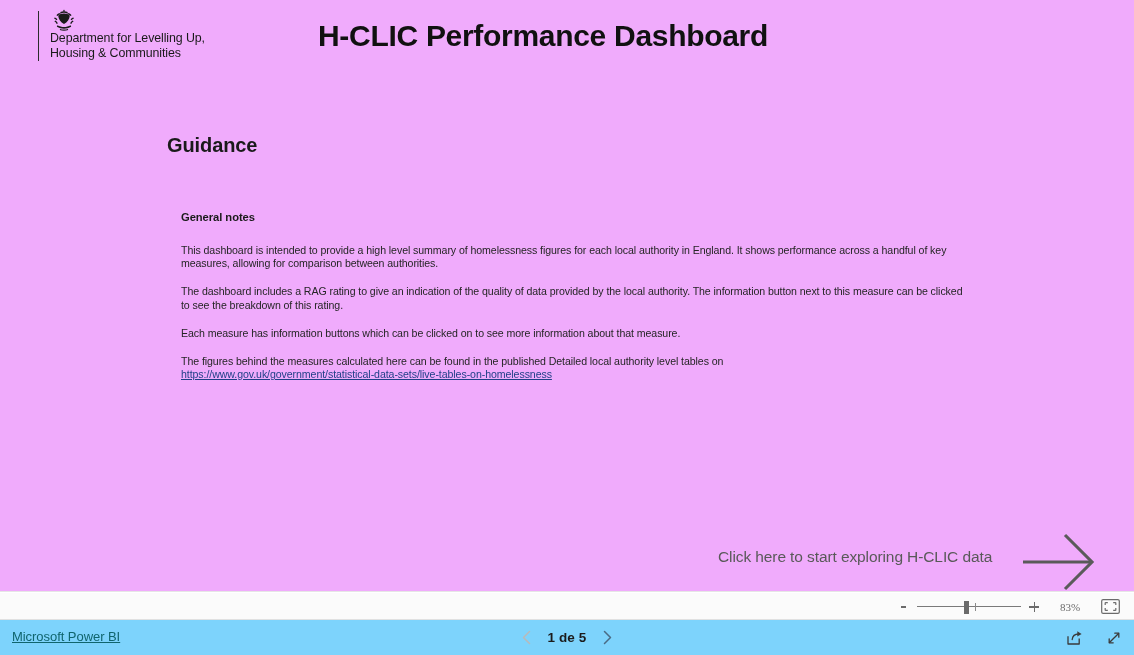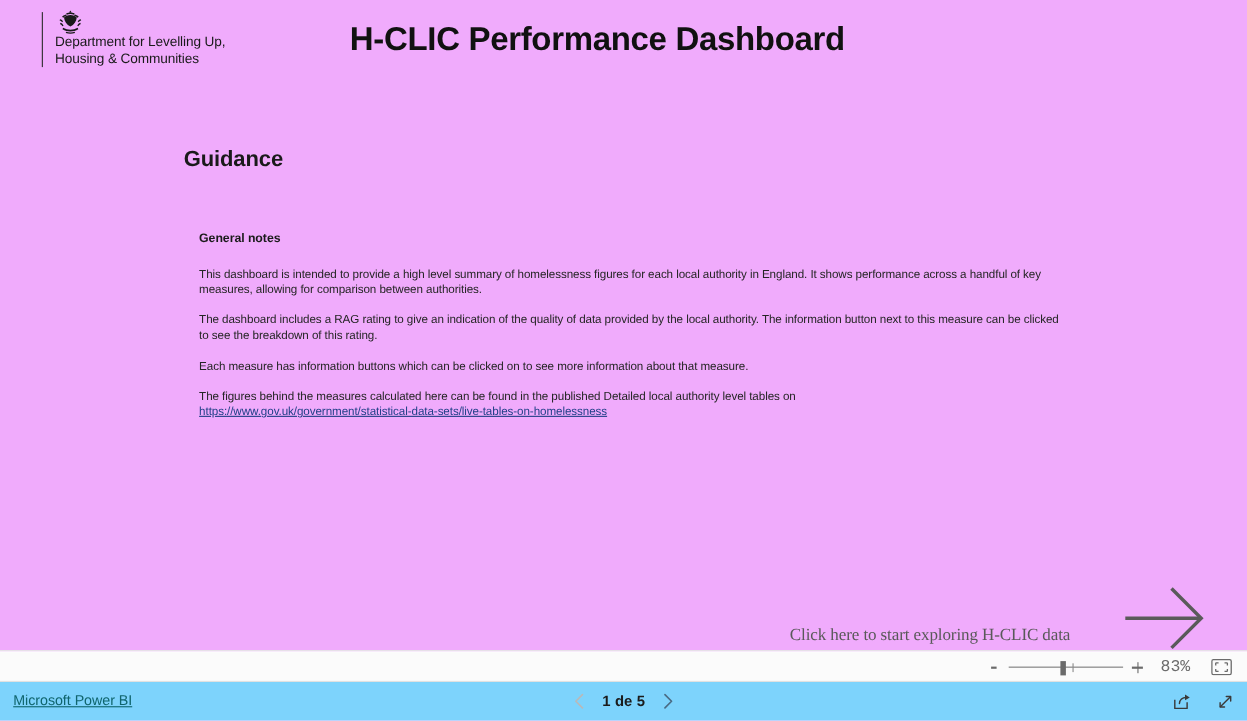--- a/index.html
+++ b/index.html
@@ -127,26 +127,25 @@
   #cta-group {
     position: absolute;
     left: 718px;
     top: 540px;
     height: 44px;
   }
   #cta-label {
     position: absolute;
     left: 0;
     top: 8px;
-    font-family: Liberation Serif, serif;
+    font-family: Liberation Sans, sans-serif;
     font-size: 15.5px;
     color: #595959;
     white-space: nowrap;
     letter-spacing: -0.1px;
-    margin-top: 21px;
   }
   #cta-arrow {
     position: absolute;
     left: 303px;
     top: -13px;
   }
 
   
   #zoom-strip {
     position: absolute;
@@ -217,27 +216,27 @@
   }
   #zoom-tick {
     position: absolute;
     left: 58px;
     top: 4px;
     width: 1.3px;
     height: 8px;
     background: #8a8a8a;
   }
   #zoom-percent {
-    font-family: Liberation Mono, monospace;
-    font-size: 15px;
+    font-family: Liberation Serif, serif;
+    font-size: 11px;
     color: #6b6b6b;
     margin-left: 13px;
     margin-right: 16px;
     min-width: 30px;
-    text-align: left;
+    text-align: center;
   }
   #fit-page-btn {
     width: 19px;
     height: 15px;
     position: relative;
     cursor: pointer;
   }
 
   
   #footer-bar {

